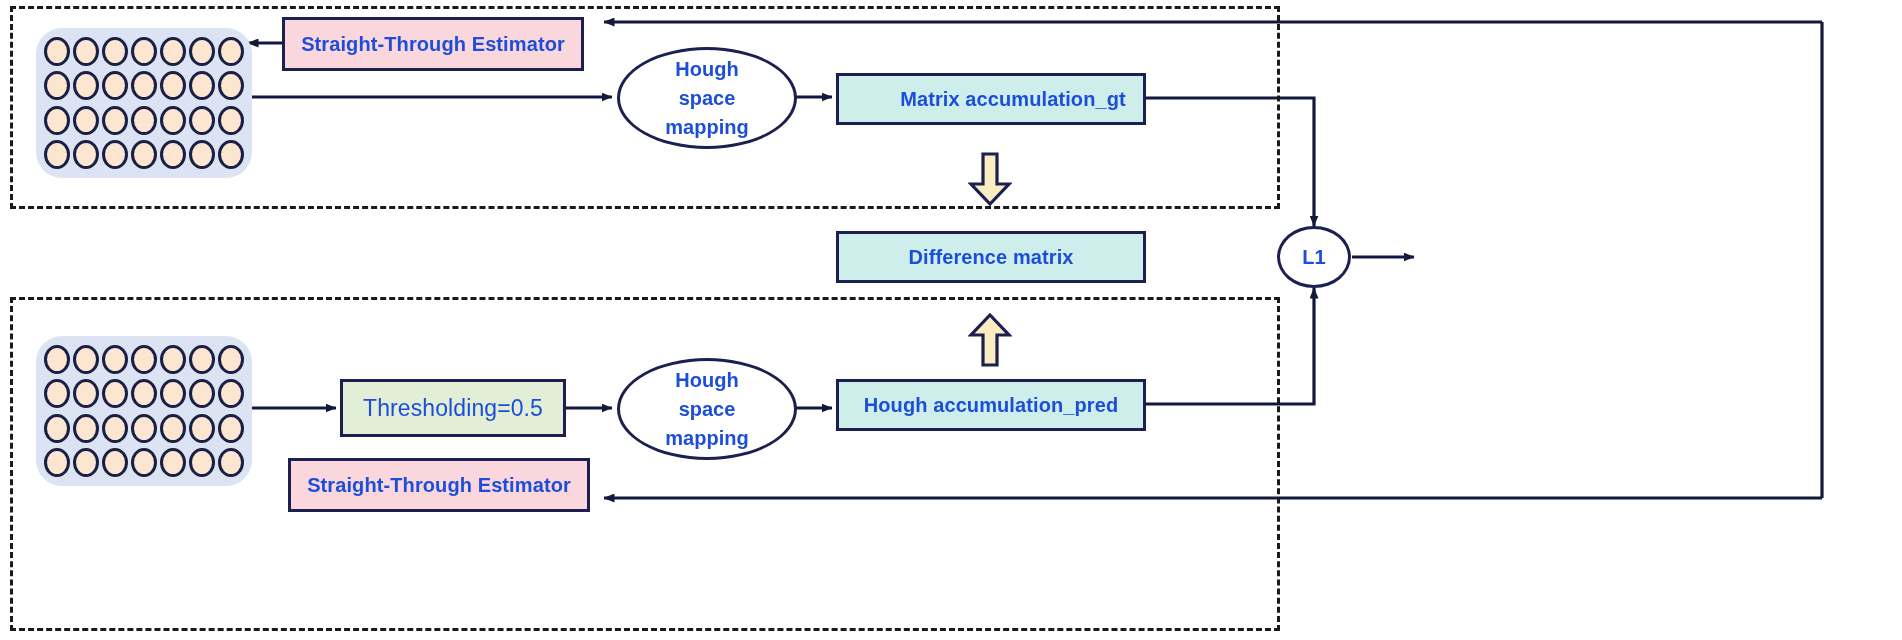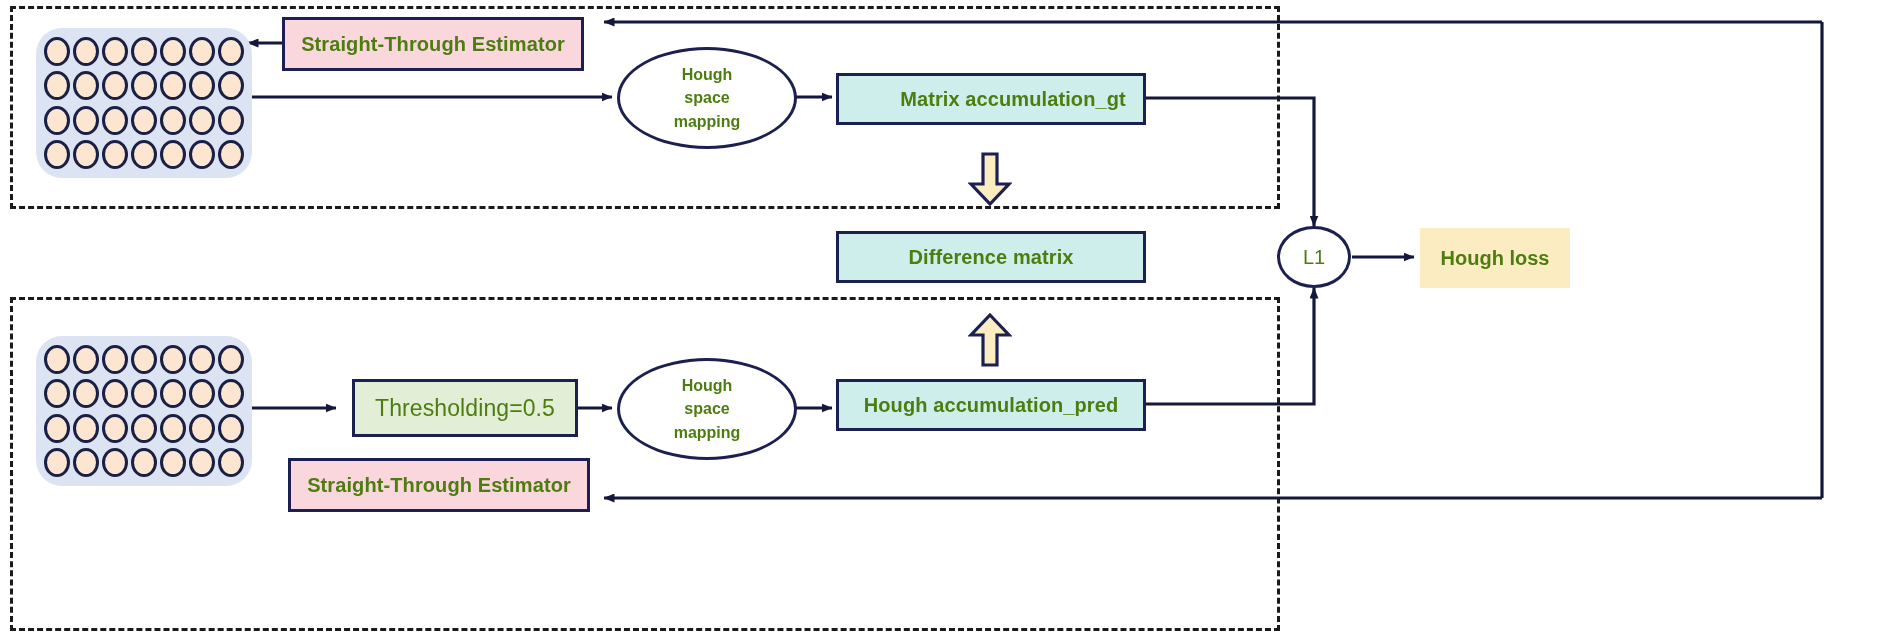--- a/index.html
+++ b/index.html
@@ -24,32 +24,32 @@
     width: 1902px;
     height: 640px;
   }
   .node {
     position: absolute;
     box-sizing: border-box;
     display: flex;
     align-items: center;
     justify-content: center;
     text-align: center;
-    color: #4d7c0f;
+    color: #1d4ed8;
     z-index: 3;
   }
   .rectbox {
     border: 3px solid #1c2050;
     font-weight: bold;
     font-size: 20px;
     letter-spacing: 0.1px;
   }
   .pinkbox   { background: #f9d7dd; }
   .tealbox   { background: #cdeeeb; }
-  .greenbox  { background: #e2eed6; font-weight: normal; font-size: 23px; margin-left: 12px; }
+  .greenbox  { background: #e2eed6; font-weight: normal; font-size: 23px; }
   .yellowbox {
     background: #fcecc2;
     border: none;
     font-weight: bold;
     font-size: 20px;
   }
   .grid-panel {
     position: absolute;
     background: #dce3f3;
     border-radius: 26px;
@@ -65,21 +65,21 @@
     width: 26px;
     height: 29px;
     justify-self: center;
     align-self: center;
   }
   .ellipse-node {
     border: 3px solid #1c2050;
     border-radius: 50%;
     background: #ffffff;
     font-weight: bold;
-    font-size: 16px;
+    font-size: 20px;
     line-height: 1.45;
     flex-direction: column;
   }
   .circle-node {
     border: 3px solid #1c2050;
     border-radius: 50%;
     background: #ffffff;
     font-size: 20px;
     font-weight: normal;
   }
@@ -236,21 +236,18 @@
   </div>
 
   <div class="node rectbox tealbox" style="left:836px; top:379px; width:310px; height:52px;">
     <span>Hough accumulation_pred</span>
   </div>
 
   <div class="node rectbox pinkbox" style="left:288px; top:458px; width:302px; height:54px;">
     <span>Straight-Through Estimator</span>
   </div>
 
-  <div class="node circle-node" style="left:1277px; top:226px; width:74px; height:62px;">
+  <div class="node circle-node" style="left:1277px; top:226px; width:74px; height:62px;font-weight:bold;">
     <span>L1</span>
   </div>
 
-  <div class="node yellowbox" style="left:1420px; top:228px; width:150px; height:60px;">
-    <span>Hough loss</span>
-  </div>
 
 </div>
 
 </body></html>

